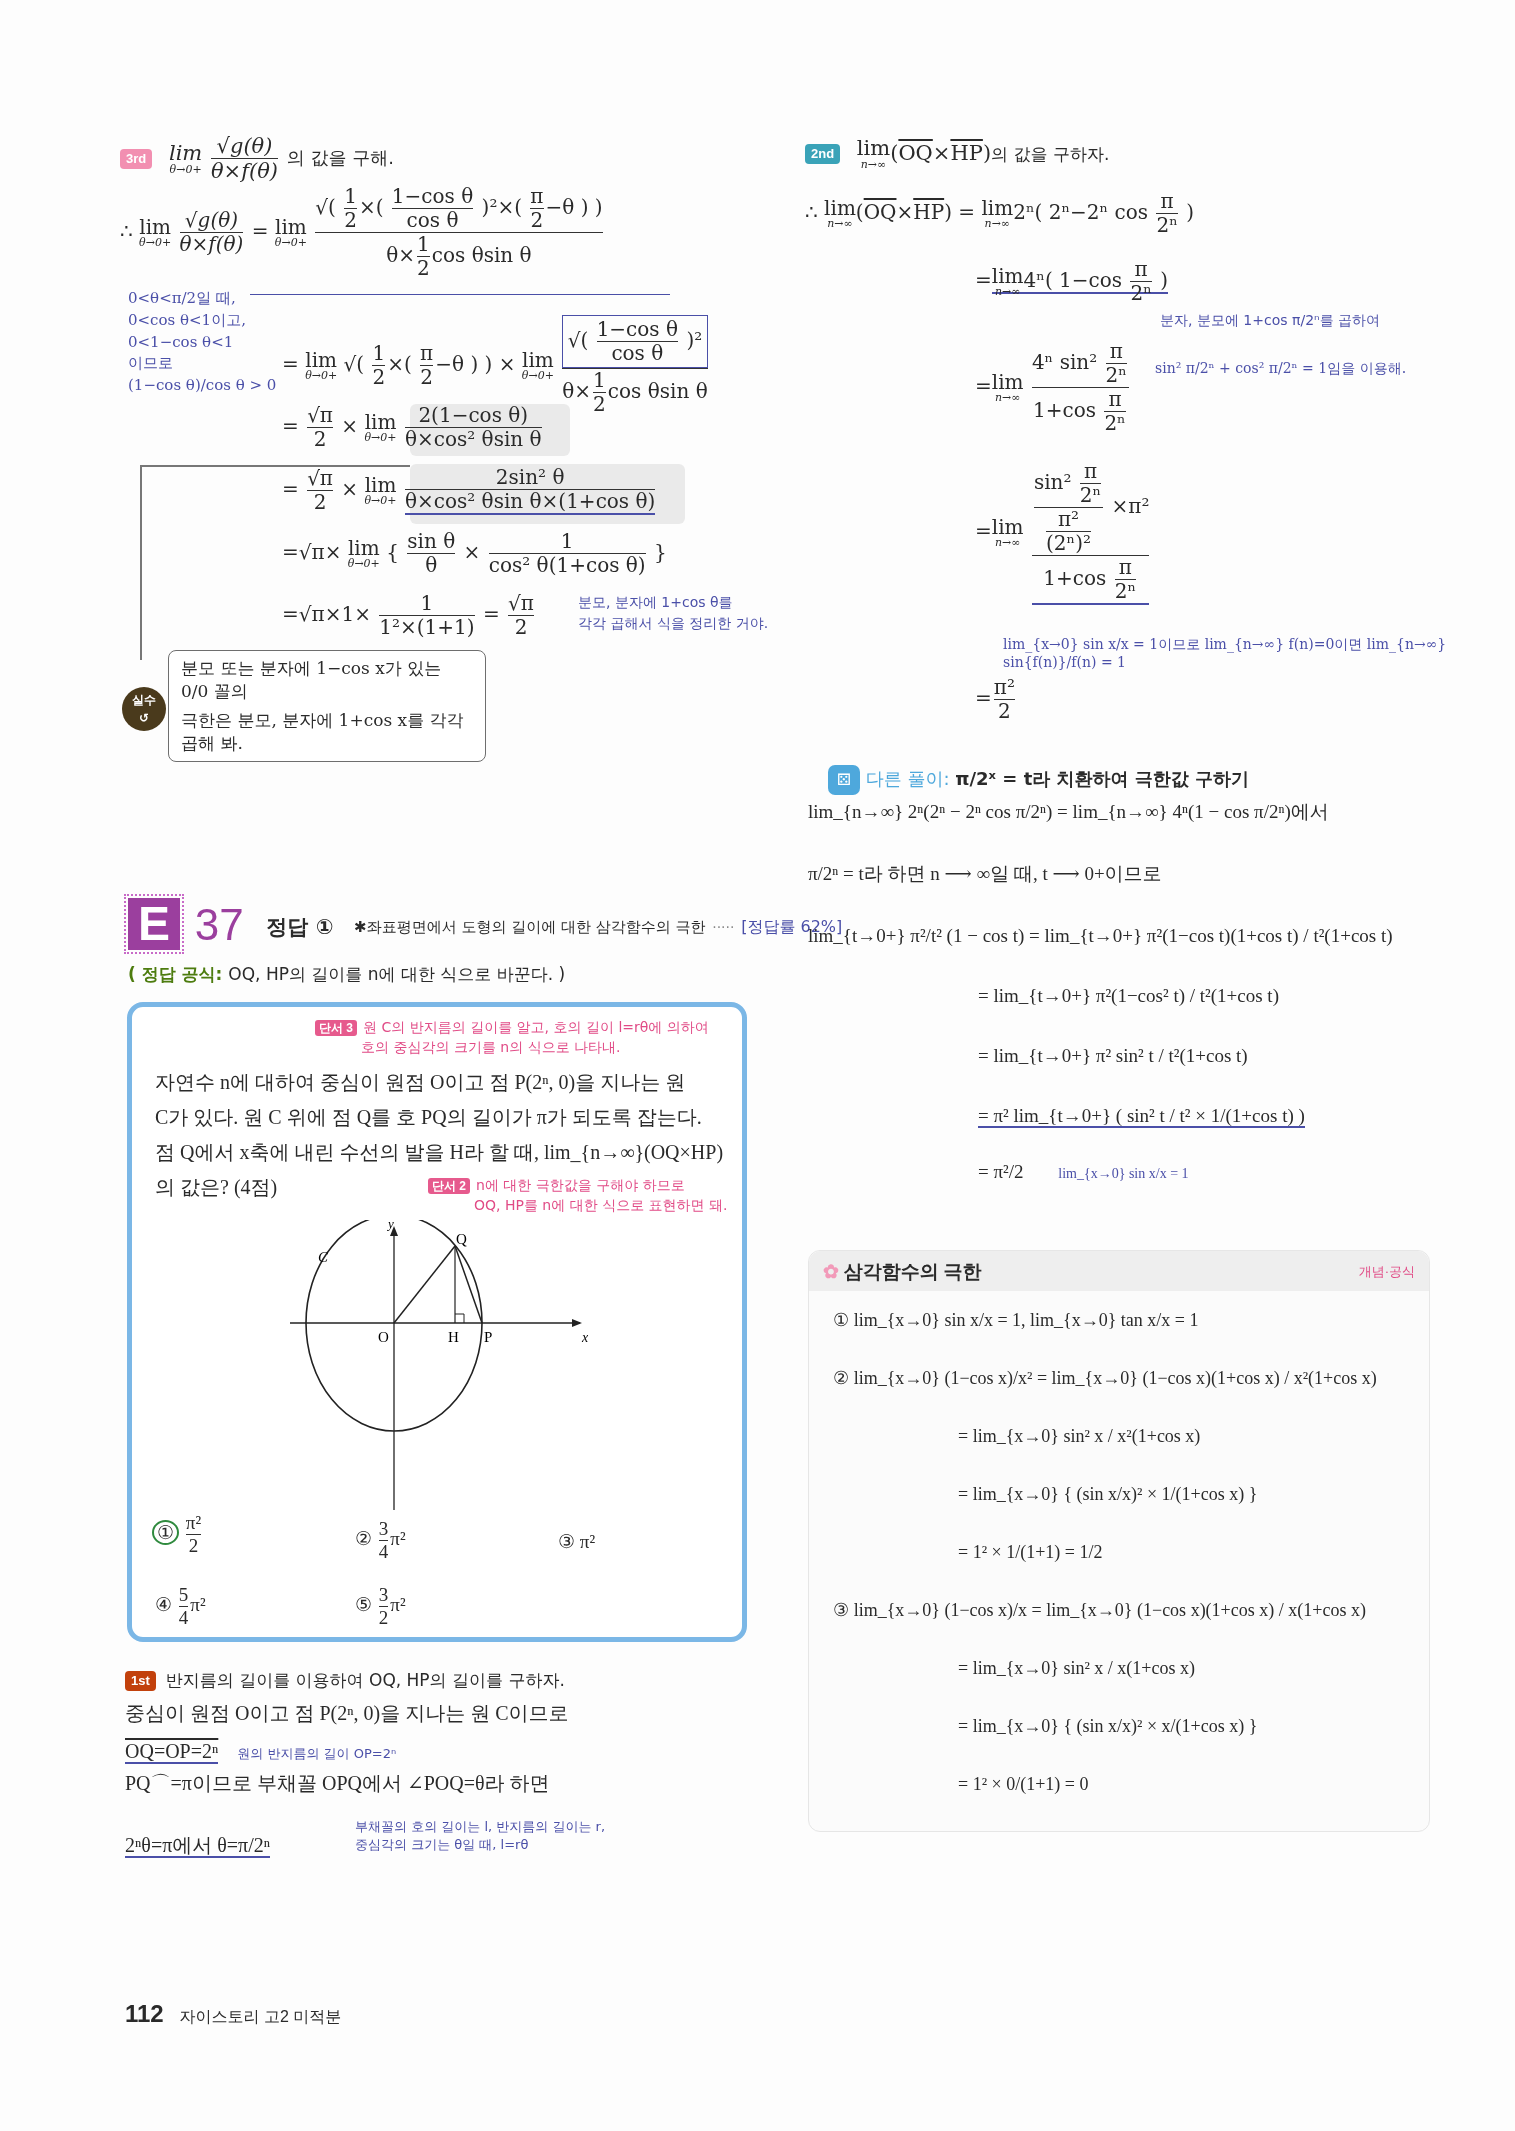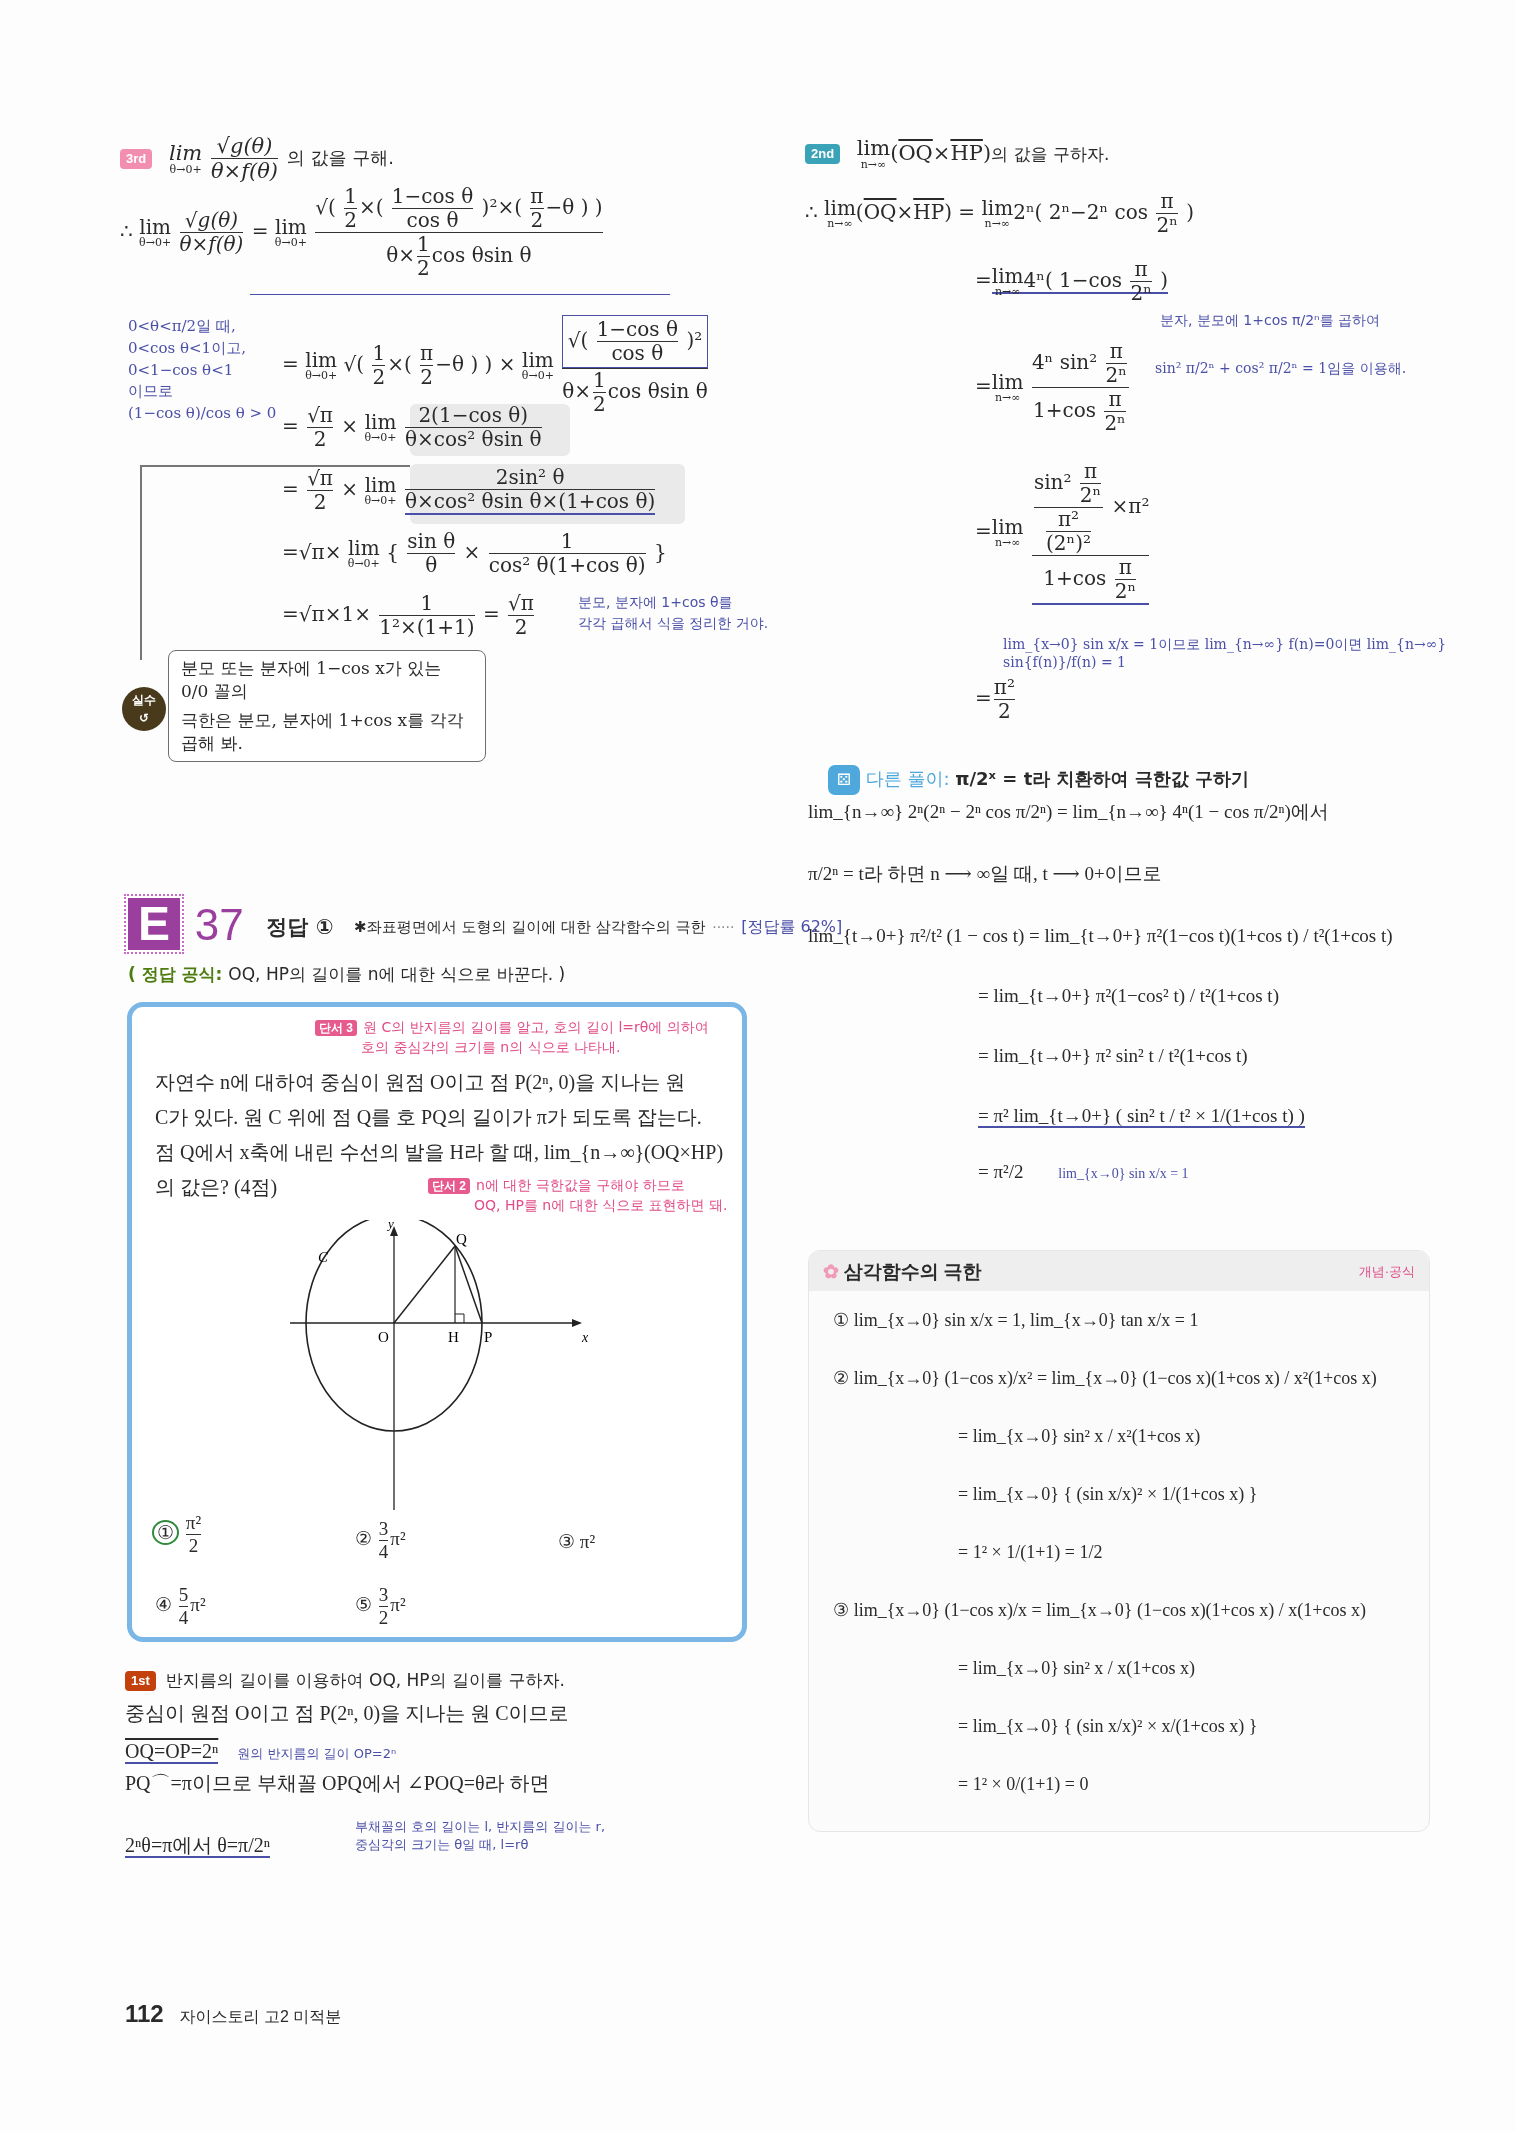--- a/index.html
+++ b/index.html
@@ -26,21 +26,21 @@
   .dan-tag { background: #e65a8d; color:#fff; font-family:"Liberation Sans",sans-serif; font-size:12px; font-weight:bold; padding:1px 4px; border-radius:3px; margin-right:6px; }
   .concept-box { position:absolute; left:808px; top:1250px; width:622px; height:582px; border:1px solid #e6e6e6; border-radius: 12px; background:#fbfbfb; }
   .concept-head { height: 40px; background:#eeeeee; border-radius: 12px 12px 0 0; padding: 8px 14px; font-family:Liberation Serif, serif; font-weight:bold; font-size:19px; }
   .footer { position:absolute; left:125px; top:2000px; font-family:"Liberation Sans",sans-serif; }
   .footer .pg { font-size: 24px; font-weight: bold; margin-right: 10px; }
   .footer .bk { font-size: 16px; }
   .frac { display:inline-block; vertical-align: middle; text-align:center; margin: 0 2px; }
   .frac > span { display:block; line-height:1.15; }
   .frac > span.den { border-top: 1.5px solid #333; }
   .lim { display:inline-block; text-align:center; vertical-align: middle; line-height: 1; }
-  .lim .sub { display:block; font-size: 11px; }
+  .lim .sub { display:block; font-size: 11px; font-style: italic; }
   .ul { border-bottom: 2px solid #4a4fa8; }
 </style>
 </head>
 <body>
 
 <section>
 
   <div class="line" style="left:120px; top:134px;">
     <span class="step-badge b3rd">3rd</span>
     <span class="lim"><span class="it">lim</span><span class="sub">θ→0+</span></span>
@@ -48,21 +48,21 @@
     <span class="sans" style="font-size:18px;">의 값을 구해.</span>
   </div>
 
   <div class="line" style="left:120px; top:185px; font-size:20px;">
     ∴ <span class="lim"><span>lim</span><span class="sub">θ→0+</span></span>
     <span class="frac it"><span>√g(θ)</span><span class="den">θ×f(θ)</span></span>
     = <span class="lim"><span>lim</span><span class="sub">θ→0+</span></span>
     <span class="frac"><span>√( <span class="frac"><span>1</span><span class="den">2</span></span>×( <span class="frac"><span>1−cos θ</span><span class="den">cos θ</span></span> )²×( <span class="frac"><span>π</span><span class="den">2</span></span>−θ ) )</span><span class="den">θ×<span class="frac"><span>1</span><span class="den">2</span></span>cos θsin θ</span></span>
   </div>
 
-  <div class="abs blue" style="left:128px; top:288px; font-size:15px; line-height:1.45;margin-top:28px;">
+  <div class="abs blue" style="left:128px; top:288px; font-size:15px; line-height:1.45;">
     <div>0&lt;θ&lt;π/2일 때,</div>
     <div>0&lt;cos θ&lt;1이고,</div>
     <div>0&lt;1−cos θ&lt;1</div>
     <div>이므로</div>
     <div>(1−cos θ)/cos θ &gt; 0</div>
   </div>
   <div class="abs" style="left:250px; top:294px; width:420px; border-top:1.5px solid #4a4fa8;"></div>
 
   <div class="line" style="left:282px; top:315px; font-size:20px;">
     = <span class="lim"><span>lim</span><span class="sub">θ→0+</span></span>

